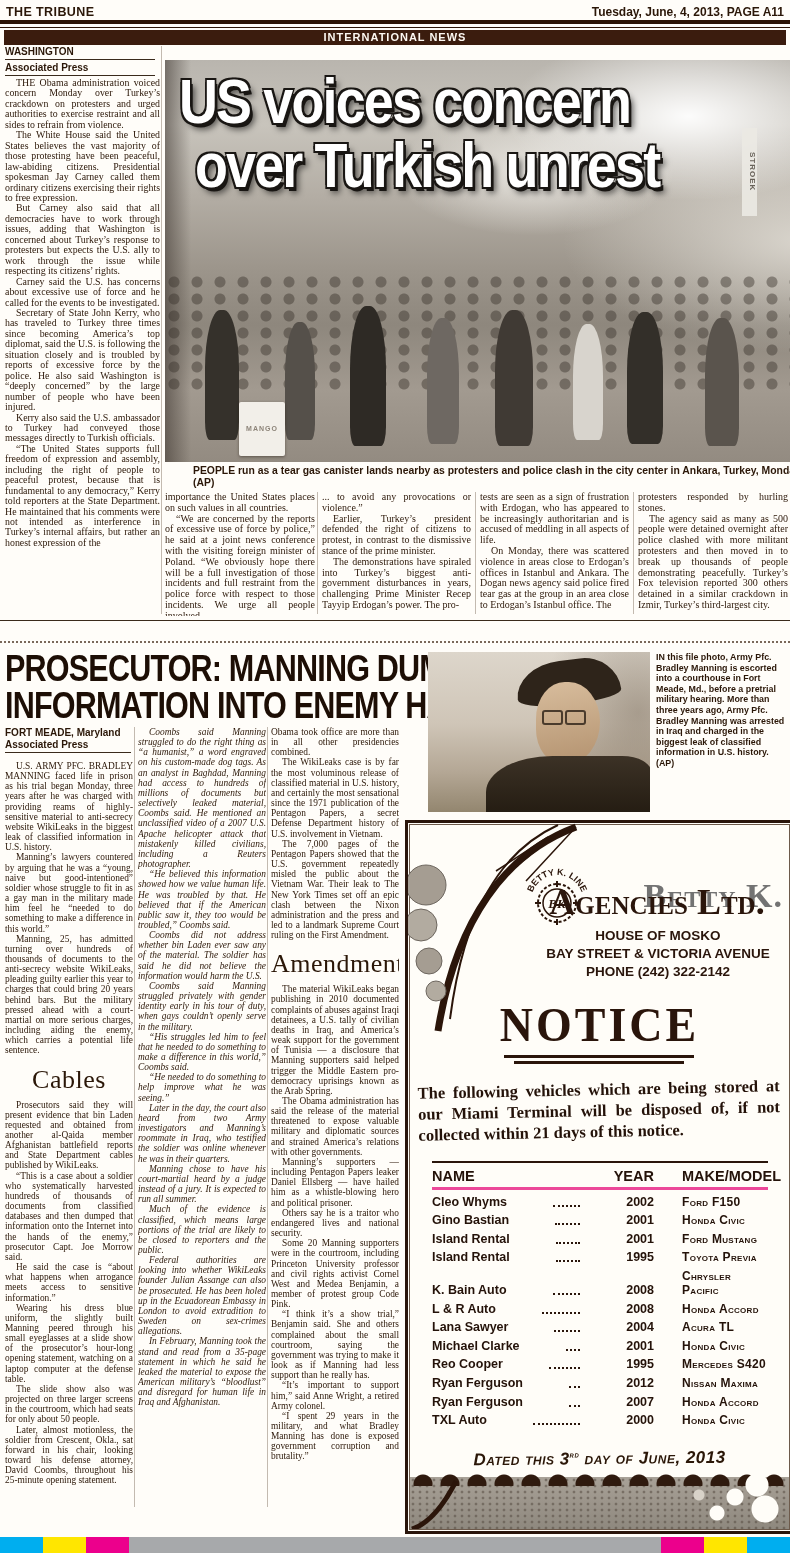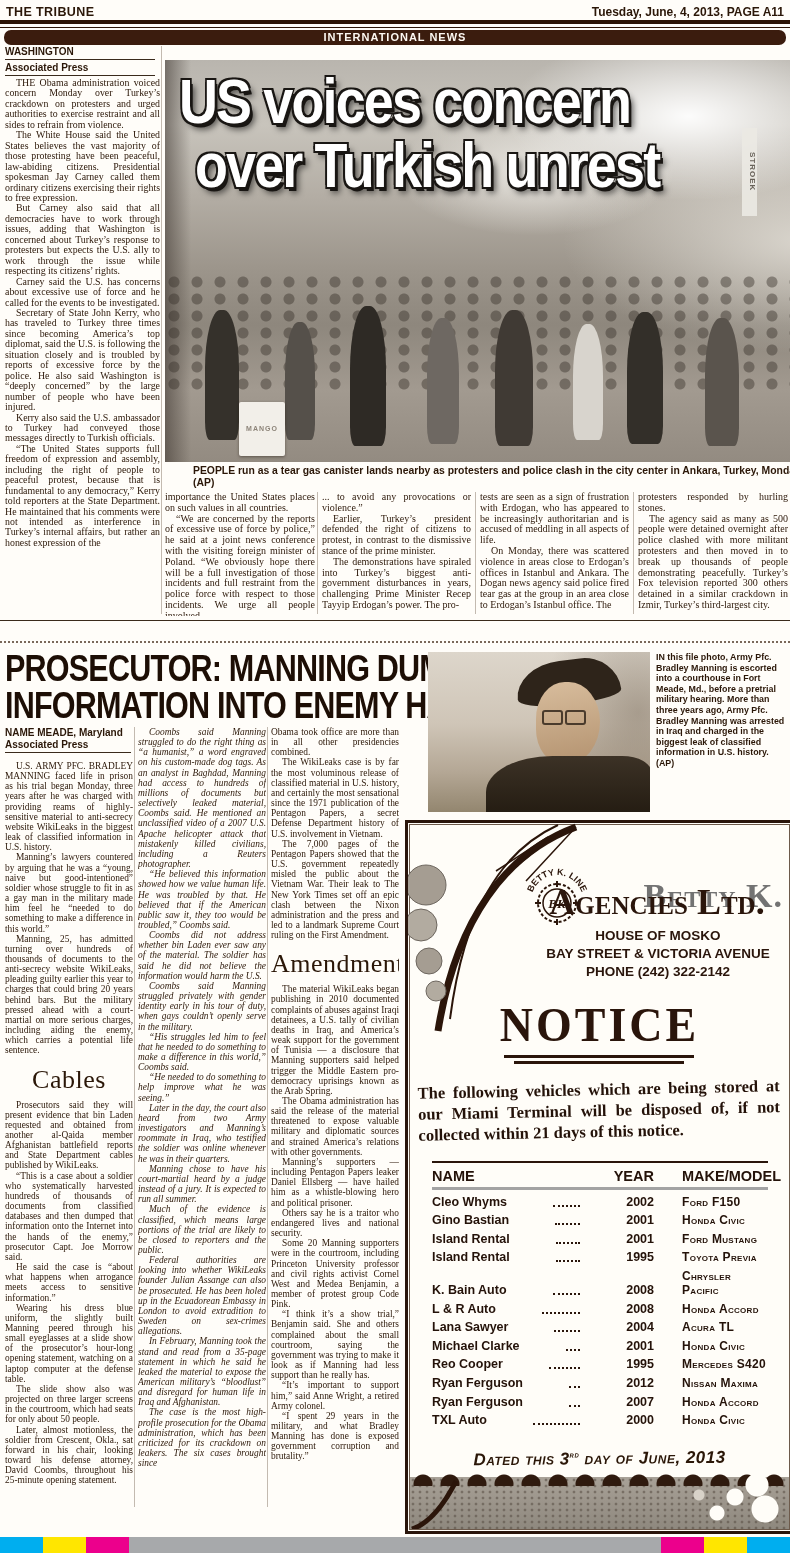--- a/index.html
+++ b/index.html
@@ -5,21 +5,21 @@
   html,body{margin:0;padding:0;background:#e8e4dd;}
   #page{position:relative;width:790px;height:1553px;background:#fffdf9;color:#2b1708;
         font-family:"Liberation Serif",serif;overflow:hidden;}
   .abs{position:absolute;}
 
   
   .masthead{left:6px;top:5px;font:bold 12.5px "Liberation Sans",sans-serif;letter-spacing:.4px;color:#2b1708;}
   .pagedate{right:6px;top:5px;font:bold 12px "Liberation Sans",sans-serif;color:#2b1708;}
   .header-rule{left:0;right:0;top:20px;height:3px;border-top:4px solid #2e1506;border-bottom:1px solid #2e1506;}
   .banner{left:4px;right:4px;top:30px;height:15px;background:#3b1c0e;color:#fdf8f2;
-          font:bold 11px/15px "Liberation Sans",sans-serif;text-align:center;letter-spacing:1px;border-radius:7px;}
+          font:bold 11px/15px "Liberation Sans",sans-serif;text-align:center;letter-spacing:1px;}
 
   
   .bylineblock{font:bold 10px/12px "Liberation Sans",sans-serif;}
   .bylineblock .rule{border-bottom:1px solid #3a2a1c;margin:1px 0 2px;}
   .bodycol p{margin:0;text-align:justify;text-indent:11px;}
   .noindent{text-indent:0 !important;}
   .colrule{width:0;border-left:1px solid #c3bab0;}
   .subhead{font:26px "Liberation Serif",serif;text-align:center;margin:9px 0 5px;letter-spacing:.5px;}
 
   
@@ -81,21 +81,21 @@
       font-variant:small-caps;color:#2a150b;}
   .ad-addr{left:80px;top:104px;width:340px;text-align:center;
       font:bold 13.5px/18px "Liberation Sans",sans-serif;color:#2a150b;}
   .ad-notice{left:0;top:178px;width:383px;text-align:center;font:bold 46px/48px "Liberation Serif",serif;
       color:#2a150b;letter-spacing:3px;transform:scale(1,1.05);}
   .ad-notice-ul{left:96px;top:232px;width:190px;height:0;border-top:3px solid #2a150b;}
   .ad-notice-ul2{left:106px;top:238px;width:170px;height:0;border-top:3px solid #2a150b;}
   .ad-body{left:10px;top:256px;width:362px;font:bold 16.5px/21px "Liberation Serif",serif;
       text-align:justify;transform:rotate(-1.2deg);color:#241209;}
   .ad-table{left:24px;top:338px;width:336px;font-family:"Liberation Sans",sans-serif;color:#241209;}
-  .ad-hdr{display:flex;align-items:flex-end;border-top:2px solid #2a150b;border-bottom:3px solid #a3a3a3;
+  .ad-hdr{display:flex;align-items:flex-end;border-top:2px solid #2a150b;border-bottom:3px solid #ec4899;
       padding:5px 0 3px;font:bold 14.5px "Liberation Sans",sans-serif;}
   .ad-hdr .hname{flex:0 0 150px;}
   .ad-hdr .hyear{flex:0 0 72px;text-align:right;}
   .ad-hdr .hmake{margin-left:28px;}
   .vrow{display:flex;align-items:flex-end;margin-top:4.6px;}
   .vleft{flex:0 0 222px;display:flex;align-items:flex-end;font:bold 12.5px "Liberation Sans",sans-serif;gap:45px;}
   .vleft .leader{flex:1;border-bottom:2px dotted #2a150b;margin:0 1px 2px;}
   .vmake{margin-left:28px;font:bold 12px "Liberation Sans",sans-serif;font-variant:small-caps;letter-spacing:.3px;}
   .ad-dated{left:0;top:626px;width:383px;text-align:center;font:bold italic 17px "Liberation Sans",sans-serif;
       font-style:italic;font-variant:small-caps;letter-spacing:.5px;transform:rotate(-.6deg);}
@@ -207,21 +207,21 @@
     <div class="lens" style="left:114px;top:58px;"></div>
     <div class="lens" style="left:137px;top:58px;"></div>
     <div class="uniform"></div>
   </div>
 
   <div class="abs m-caption">
     <b>IN</b><span> this file photo, Army Pfc. Bradley Manning is escorted into a courthouse in Fort Meade, Md., before a pretrial military hearing. More than three years ago, Army Pfc. Bradley Manning was arrested in Iraq and charged in the biggest leak of classified information in U.S. history. (AP)</span>
   </div>
 
   <div class="abs m-byline bylineblock">
-    <div>NAME MEADE, Maryland</div>
+    <div>FORT MEADE, Maryland</div>
     <div>Associated Press</div>
     <div class="rule"></div>
   </div>
 
   <div class="abs m-col m-col1 bodycol">
     <p>U.S. ARMY PFC. BRADLEY MANNING faced life in prison as his trial began Monday, three years after he was charged with providing reams of highly-sensitive material to anti-secrecy website WikiLeaks in the biggest leak of classified information in U.S. history.</p>
     <p>Manning’s lawyers countered by arguing that he was a “young, naive but good-intentioned” soldier whose struggle to fit in as a gay man in the military made him feel he “needed to do something to make a difference in this world.”</p>
     <p>Manning, 25, has admitted turning over hundreds of thousands of documents to the anti-secrecy website WikiLeaks, pleading guilty earlier this year to charges that could bring 20 years behind bars. But the military pressed ahead with a court-martial on more serious charges, including aiding the enemy, which carries a potential life sentence.</p>
     <h2 class="subhead" style="font-weight:normal;">Cables</h2>
     <p>Prosecutors said they will present evidence that bin Laden requested and obtained from another al-Qaida member Afghanistan battlefield reports and State Department cables published by WikiLeaks.</p>
@@ -237,21 +237,20 @@
     <p>“He believed this information showed how we value human life. He was troubled by that. He believed that if the American public saw it, they too would be troubled,” Coombs said.</p>
     <p>Coombs did not address whether bin Laden ever saw any of the material. The soldier has said he did not believe the information would harm the U.S.</p>
     <p>Coombs said Manning struggled privately with gender identity early in his tour of duty, when gays couldn’t openly serve in the military.</p>
     <p>“His struggles led him to feel that he needed to do something to make a difference in this world,” Coombs said.</p>
     <p>“He needed to do something to help improve what he was seeing.”</p>
     <p>Later in the day, the court also heard from two Army investigators and Manning’s roommate in Iraq, who testified the soldier was online whenever he was in their quarters.</p>
     <p>Manning chose to have his court-martial heard by a judge instead of a jury. It is expected to run all summer.</p>
     <p>Much of the evidence is classified, which means large portions of the trial are likely to be closed to reporters and the public.</p>
     <p>Federal authorities are looking into whether WikiLeaks founder Julian Assange can also be prosecuted. He has been holed up in the Ecuadorean Embassy in London to avoid extradition to Sweden on sex-crimes allegations.</p>
     <p>In February, Manning took the stand and read from a 35-page statement in which he said he leaked the material to expose the American military’s “bloodlust” and disregard for human life in Iraq and Afghanistan.</p>
-    <p>The case is the most high-profile prosecution for the Obama administration, which has been criticized for its crackdown on leakers. The six cases brought since</p>
   </div>
 
   <div class="abs m-col m-col3 bodycol">
     <p class="noindent">Obama took office are more than in all other presidencies combined.</p>
     <p>The WikiLeaks case is by far the most voluminous release of classified material in U.S. history, and certainly the most sensational since the 1971 publication of the Pentagon Papers, a secret Defense Department history of U.S. involvement in Vietnam.</p>
     <p>The 7,000 pages of the Pentagon Papers showed that the U.S. government repeatedly misled the public about the Vietnam War. Their leak to The New York Times set off an epic clash between the Nixon administration and the press and led to a landmark Supreme Court ruling on the First Amendment.</p>
     <h2 class="subhead" style="font-weight:normal;">Amendment</h2>
     <p>The material WikiLeaks began publishing in 2010 documented complaints of abuses against Iraqi detainees, a U.S. tally of civilian deaths in Iraq, and America’s weak support for the government of Tunisia — a disclosure that Manning supporters said helped trigger the Middle Eastern pro-democracy uprisings known as the Arab Spring.</p>
     <p>The Obama administration has said the release of the material threatened to expose valuable military and diplomatic sources and strained America’s relations with other governments.</p>
     <p>Manning’s supporters — including Pentagon Papers leaker Daniel Ellsberg — have hailed him as a whistle-blowing hero and political prisoner.</p>

